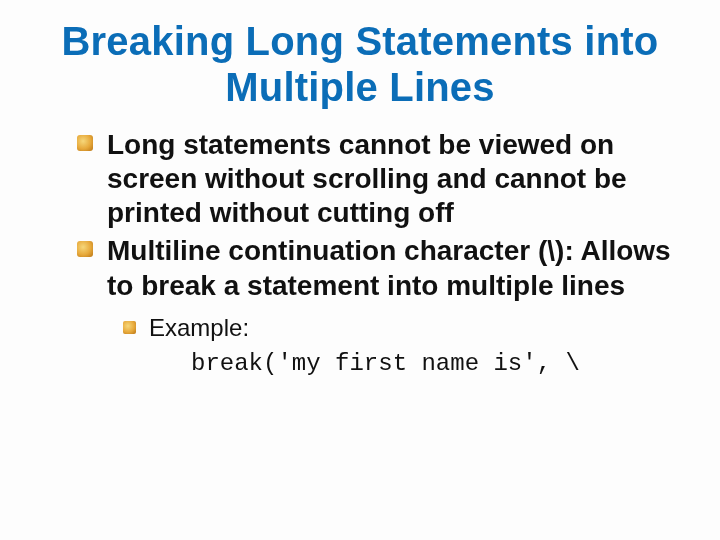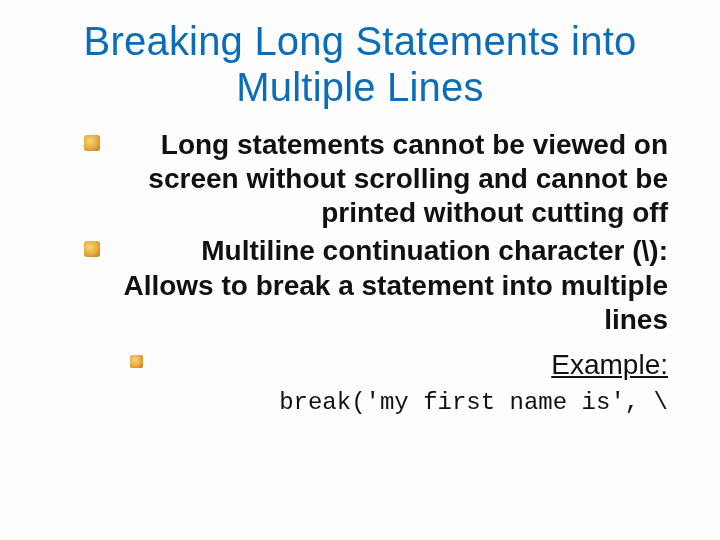--- a/index.html
+++ b/index.html
@@ -13,32 +13,31 @@
     overflow: hidden;
   }
   .slide {
     box-sizing: border-box;
     width: 720px;
     height: 540px;
     padding: 18px 40px 20px 40px;
   }
   .title {
     color: #0b6db7;
-    font-weight: 400;
+    font-weight: 700;
     font-size: 40px;
     line-height: 1.15;
     text-align: center;
     margin: 0 0 18px 0;
     letter-spacing: 0.2px;
   }
   ul.level1 {
     list-style: none;
-    margin: 12px;
+    margin: 5px;
     padding: 0 0 0 62px;
-    text-align: right;
   }
   ul.level1 > li {
     position: relative;
     font-size: 28px;
     line-height: 1.22;
     font-weight: 700;
     margin-bottom: 4px;
   }
   ul.level1 > li::before {
     content: "";
@@ -50,24 +49,23 @@
     background: radial-gradient(circle at 38% 38%, #f6d77a 0%, #e7a93b 55%, #b97414 100%);
     border-radius: 3px;
   }
   ul.level2 {
     list-style: none;
     margin: 10px 0 0 0;
     padding: 0 0 0 42px;
   }
   ul.level2 > li {
     position: relative;
-    font-size: 28px;
+    font-size: 24px;
     line-height: 1.25;
     font-weight: 400;
-    text-decoration: underline;
   }
   ul.level2 > li::before {
     content: "";
     position: absolute;
     left: -26px;
     top: 8px;
     width: 13px;
     height: 13px;
     background: radial-gradient(circle at 38% 38%, #f6d77a 0%, #e7a93b 55%, #b97414 100%);
     border-radius: 2px;

